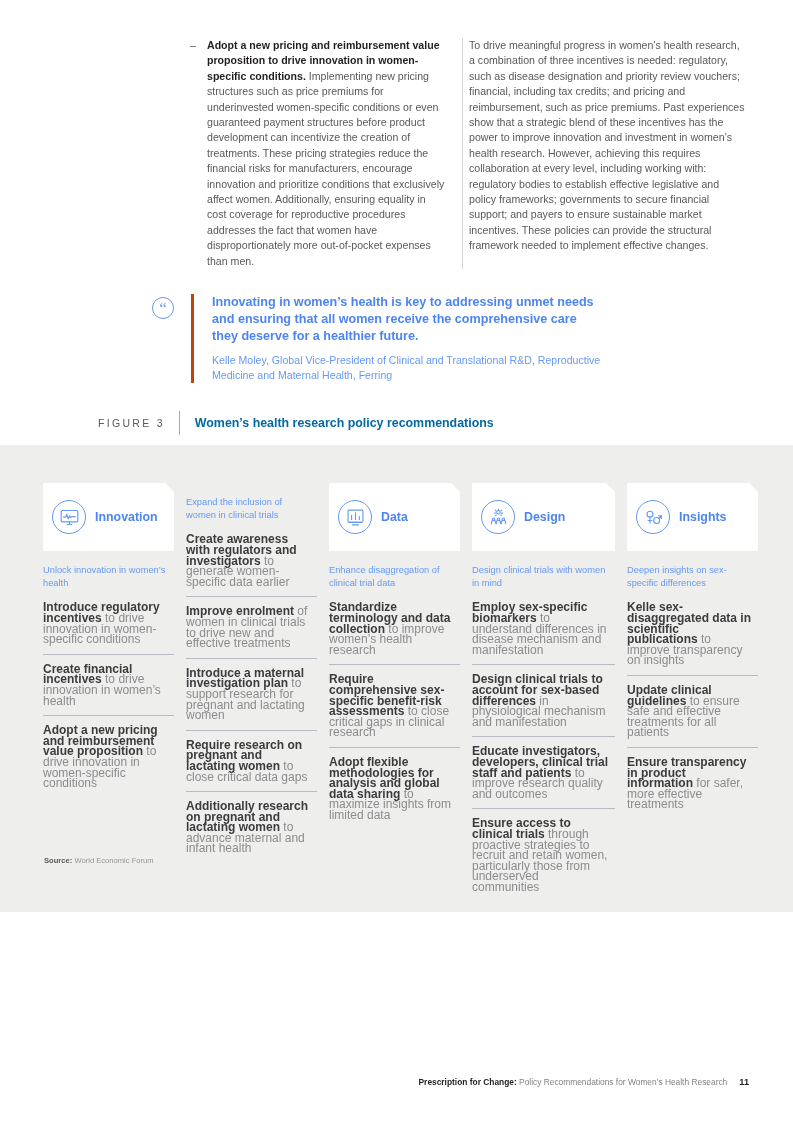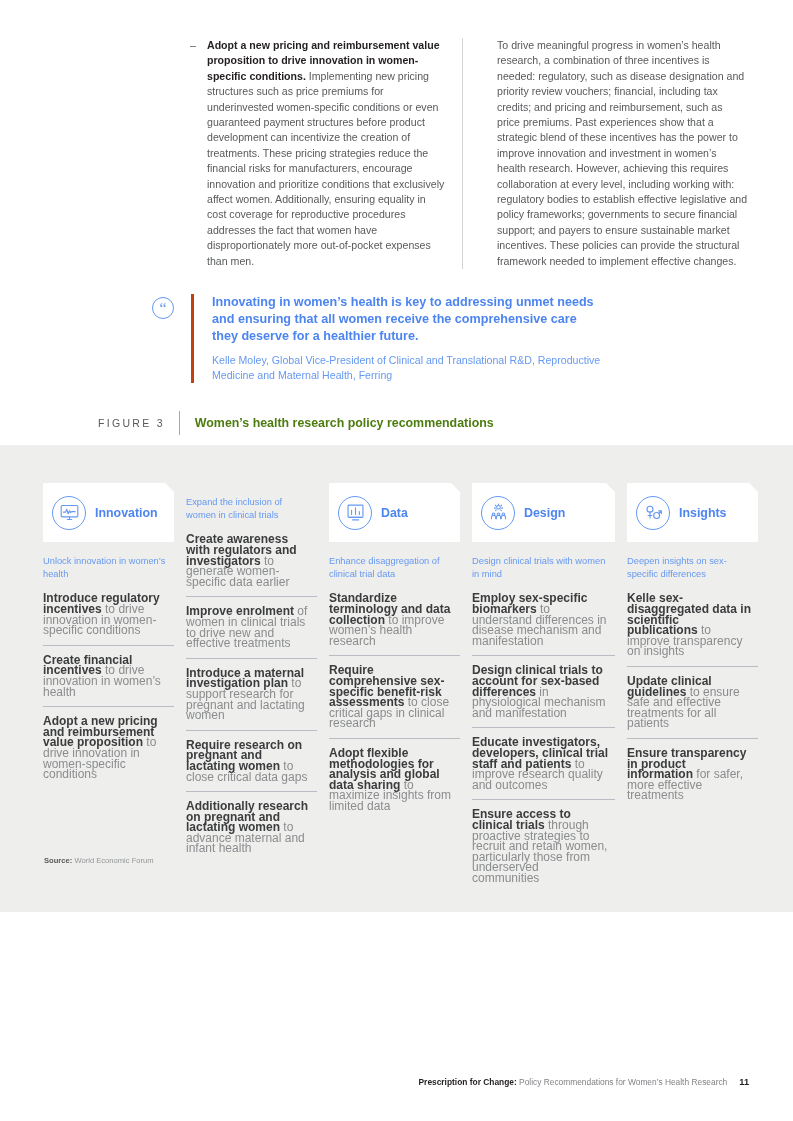--- a/index.html
+++ b/index.html
@@ -25,21 +25,21 @@
     display: flex;
     gap: 0;
   }
   .col-left {
     width: 272px;
     padding-right: 16px;
     box-sizing: border-box;
   }
   .col-right {
     width: 286px;
-    padding-left: 34px;
+    padding-left: 6px;
     box-sizing: border-box;
     border-left: 1px solid #d2d3d4;
   }
   .bullet-row {
     display: flex;
     align-items: flex-start;
   }
   .dash {
     width: 17px;
     flex: 0 0 17px;
@@ -121,21 +121,21 @@
   .figure-label {
     font-size: 10.5px;
     letter-spacing: 2.3px;
     color: #58595b;
     padding-right: 14px;
     white-space: nowrap;
   }
   .figure-title {
     font-size: 12.4px;
     font-weight: bold;
-    color: #4d7c0f;
+    color: #0369a1;
     padding-left: 15px;
     border-left: 1px solid #a7a9ac;
     line-height: 24px;
     white-space: nowrap;
   }
 
   
   .panel {
     position: absolute;
     left: 0;
@@ -158,21 +158,21 @@
     width: 131px;
     flex: 0 0 131px;
   }
   .card-col.wide {
     width: 143px;
     flex: 0 0 143px;
   }
 
   .card-head {
     background: #ffffff;
-    height: 59px;
+    height: 68px;
     display: flex;
     align-items: center;
     padding-left: 9px;
     box-sizing: border-box;
     -webkit-clip-path: polygon(0 0, calc(100% - 9px) 0, 100% 9px, 100% 100%, 0 100%);
     clip-path: polygon(0 0, calc(100% - 9px) 0, 100% 9px, 100% 100%, 0 100%);
   }
   .card-icon {
     width: 34px;
     height: 34px;

